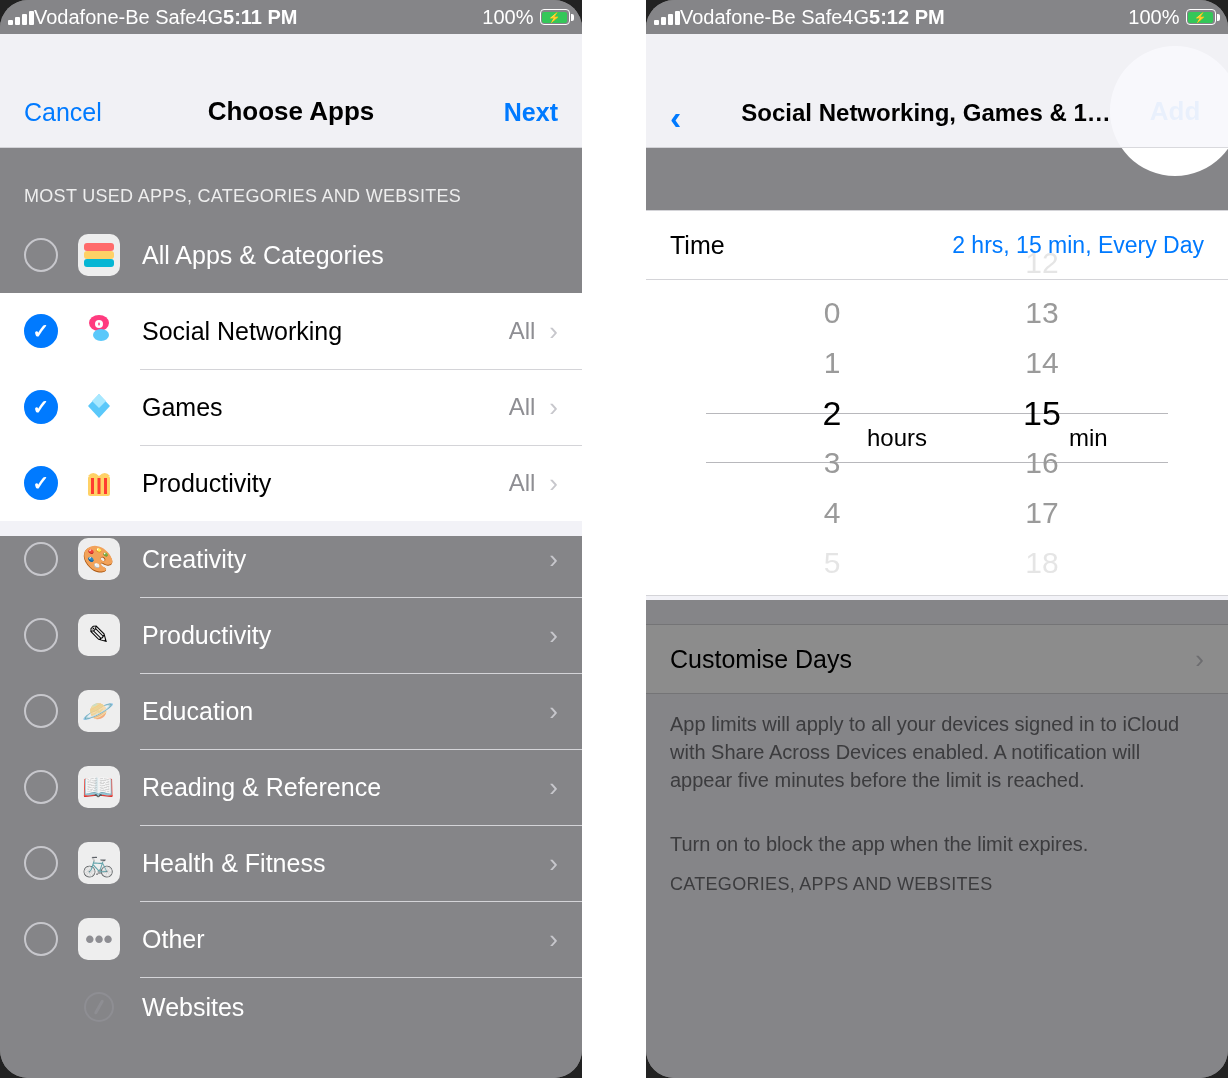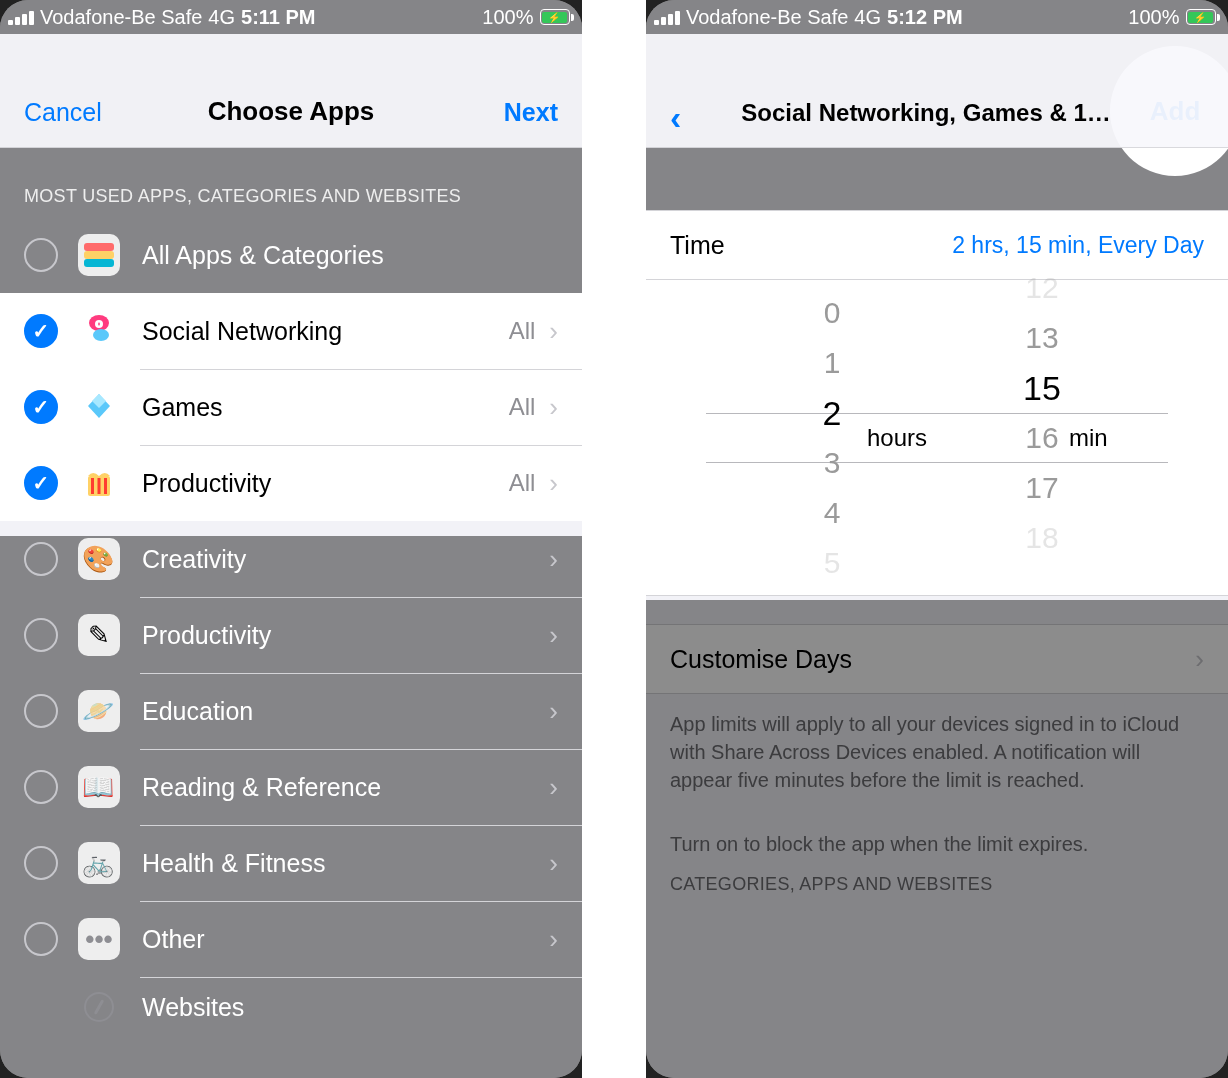--- a/index.html
+++ b/index.html
@@ -6,21 +6,21 @@
   html, body { width: 1228px; height: 1078px; font-family: -apple-system, "Helvetica Neue", Helvetica, Arial, sans-serif; }
   body { display: flex; background: #222; overflow: hidden; }
   .screen { position: relative; width: 582px; height: 1078px; background: #f2f2f7; overflow: hidden; border-radius: 28px; }
   .gap { width: 64px; background: #fff; }
   
   
   .dim { position:absolute; inset:0; background: rgba(0,0,0,0.45); pointer-events:none; }
   
   
   .status { position: relative; z-index: 5; height: 34px; display:flex; align-items:center; justify-content:space-between; padding: 0 8px; font-size: 20px; font-weight:500; color: #fff; }
-  .status .left { display:flex; align-items:center; gap:6px; }
+  .status .left { display:flex; align-items:center; }
   .status .right { display:flex; align-items:center; gap:6px; }
   .bars { display:inline-flex; align-items:flex-end; gap:2px; height:16px;}
   .bars span { width:5px; background:#fff; border-radius:1px;}
   .bars span:nth-child(1){height:5px;} .bars span:nth-child(2){height:8px;}
   .bars span:nth-child(3){height:11px;} .bars span:nth-child(4){height:14px;}
   .batt { display:inline-flex; align-items:center; }
   .batt .body{ width:30px; height:16px; border:1.6px solid #fff; border-radius:4px; padding:1.5px; display:flex;}
   .batt .body .fill{ width:100%; background:#34c759; border-radius:2px; position:relative; display:flex; align-items:center; justify-content:center;}
   .batt .cap{ width:3px; height:7px; background:#fff; border-radius:0 2px 2px 0; margin-left:1.5px;}
   .bolt { color:#fff; font-size:10px; position:absolute; }
@@ -280,20 +280,21 @@
       <div class="popt">1</div>
       <div class="popt sel">2</div>
       <div class="popt">3</div>
       <div class="popt">4</div>
       <div class="popt faded">5</div>
       <span class="punit">hours</span>
     </div>
     <div class="pcol min">
       <div class="popt faded" style="margin-top:-50px;">12</div>
       <div class="popt">13</div>
+      <div class="popt">14</div>
       <div class="popt sel">15</div>
       <div class="popt">16</div>
       <div class="popt">17</div>
       <div class="popt faded">18</div>
       <span class="punit">min</span>
     </div>
   </div>
 
   <div style="height:28px;"></div>
   <div class="toggle-row" style="position:relative;">

